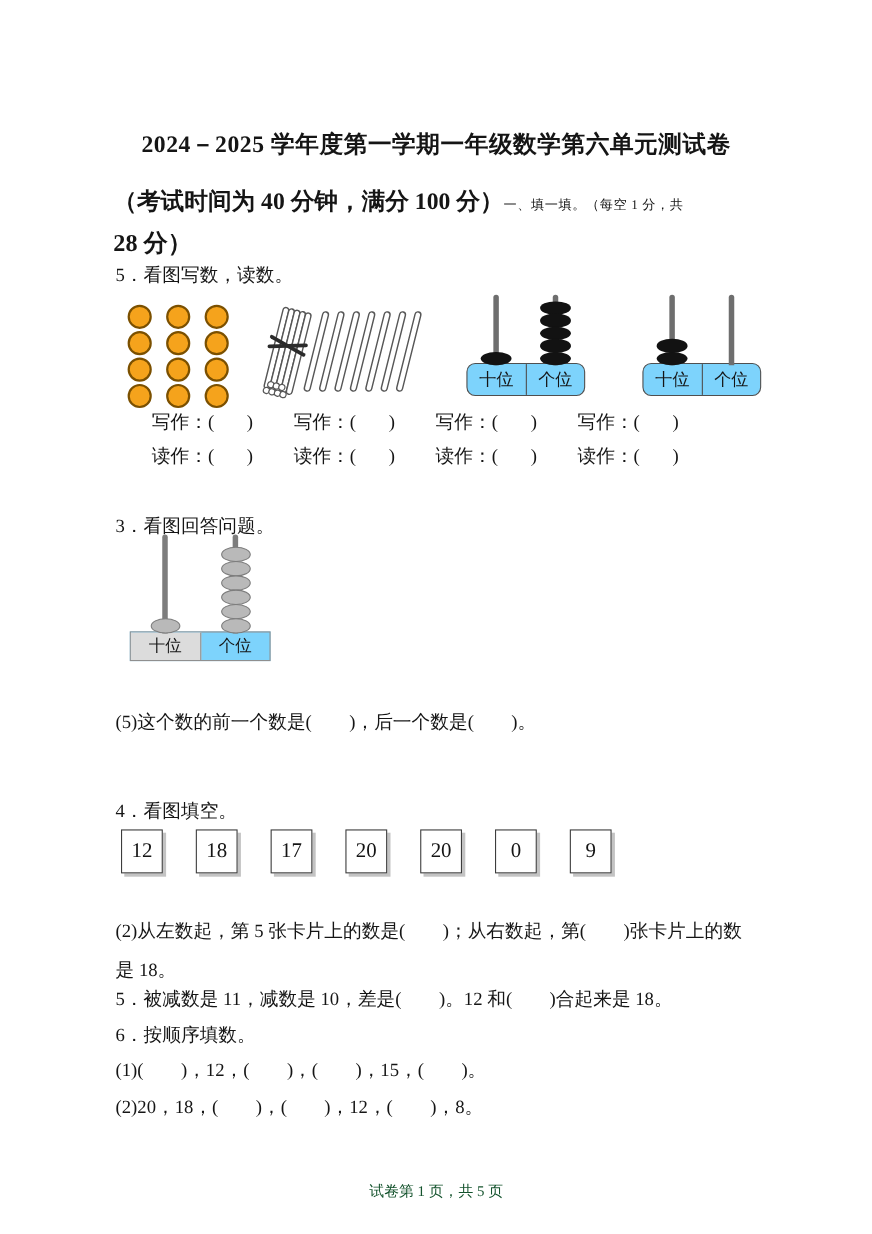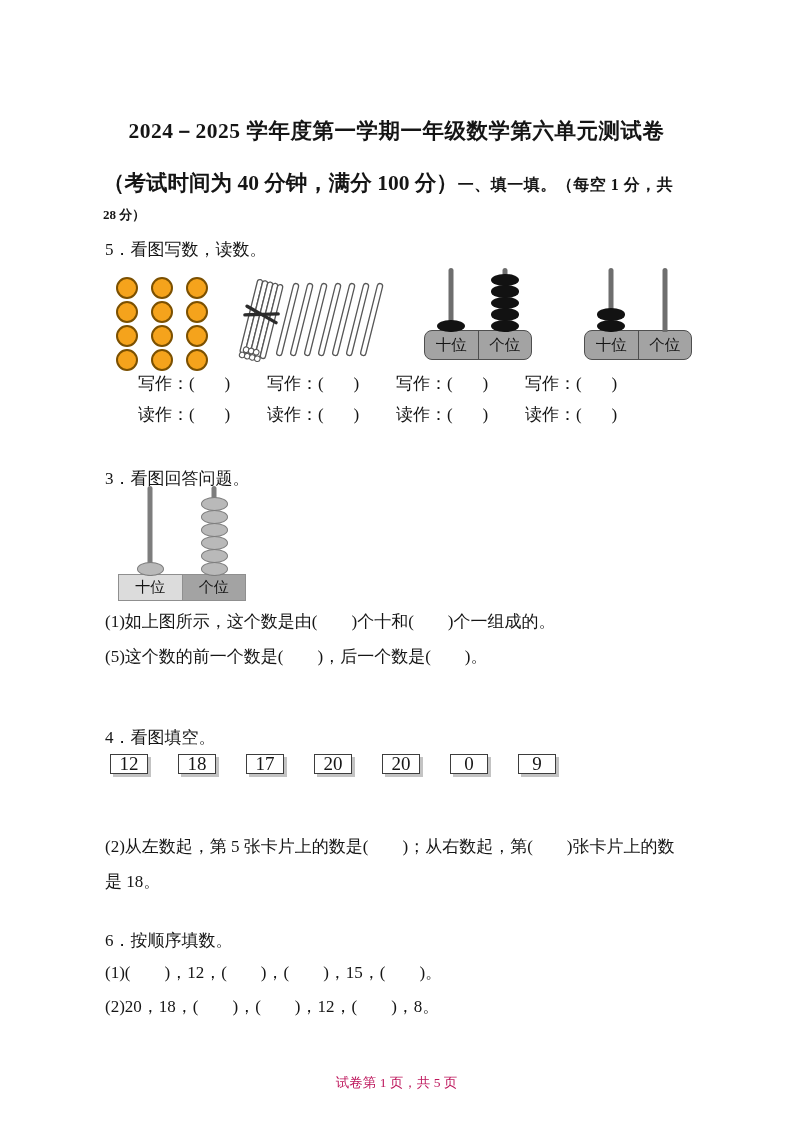--- a/index.html
+++ b/index.html
@@ -2,22 +2,22 @@
 <html style="--counter-fill: #F5A31C; --counter-border: #7B5000; --bead-black: #121212; --bead-gray: #B9B9B9;"><head>
 <meta charset="utf-8">
 <style>
   html,body{margin:0;padding:0;background:#ffffff;}
   .page{position:relative;width:793px;height:1122px;background:#fff;overflow:hidden;
         font-family:"Liberation Serif","DejaVu Serif",serif;color:#151515;}
   .title{position:absolute;top:116px;left:0;right:0;text-align:center;
          font-size:21.5px;font-weight:700;letter-spacing:0.5px;white-space:pre-wrap;}
   .subtitle{position:absolute;top:168px;left:103px;display:flex;align-items:baseline;white-space:pre-wrap;}
   .subtitle .big{font-size:21.5px;font-weight:700;}
-  .subtitle .small{font-size:16px;font-weight:700;letter-spacing:0.5px;}
-  .subtitle2{position:absolute;top:206px;left:103px;font-size:13px;font-weight:700;white-space:pre-wrap;}
+  .subtitle .small{font-size:12px;font-weight:400;letter-spacing:0.5px;}
+  .subtitle2{position:absolute;top:206px;left:103px;font-size:22px;font-weight:700;white-space:pre-wrap;}
   .line{position:absolute;left:105px;font-size:17px;white-space:pre-wrap;}
   
   .counters{position:absolute;left:116px;top:277px;display:grid;
             grid-template-columns:repeat(3,22px);gap:2px 13px;}
   .counter{width:22px;height:22px;border-radius:50%;background:var(--counter-fill,#F5A31C);
            border:2px solid var(--counter-border,#7B5000);box-sizing:border-box;}
   
   .sticks{position:absolute;left:232px;top:270px;}
   .stick{fill:#ffffff;stroke:#575757;stroke-width:1.3;}
   .stick-end{fill:#ffffff;stroke:#575757;stroke-width:1.1;}
@@ -25,44 +25,44 @@
   
   .abacus{position:absolute;width:108px;}
   .rods{display:flex;height:62px;}
   .rod-col{position:relative;width:54px;height:62px;}
   .rod{position:absolute;left:50%;transform:translateX(-50%);top:0;height:64px;width:5px;
        background:#6e6e6e;border-radius:2.5px 2.5px 0 0;}
   .beads{position:absolute;left:0;right:0;bottom:-2px;display:flex;
          flex-direction:column-reverse;align-items:center;}
   .bead{width:28px;height:12.4px;border-radius:50%;background:var(--bead-black,#111);
         margin-top:-1px;flex:none;box-sizing:border-box;}
-  .base{display:flex;border:1.5px solid #4f4f4f;border-radius:8px;background:#a3a3a3;
+  .base{display:flex;border:1.5px solid #4f4f4f;border-radius:8px;background:#7dd3fc;
         height:30px;box-sizing:border-box;}
   .cell{flex:1;display:flex;align-items:center;justify-content:center;font-size:15.5px;}
   .base .cell:first-child{border-right:1.5px solid #4f4f4f;}
   
   .abacus--gray{width:128px;}
   .abacus--gray .rods,.abacus--gray .rod-col{height:88px;}
   .abacus--gray .rod-col{width:64px;}
   .abacus--gray .rod{height:90px;background:#7d7d7d;}
   .abacus--gray .bead{background:var(--bead-gray,#b9b9b9);border:1px solid #7d7d7d;
                       width:27px;height:14px;margin-top:-1px;}
   .abacus--gray .base{border-radius:0;border:1px solid #8f8f8f;height:27px;}
   .abacus--gray .base .cell{font-size:15px;}
   .abacus--gray .base .cell:first-child{background:#dcdcdc;border-right:1px solid #8f8f8f;}
   
   .blank-row{position:absolute;left:105px;display:flex;font-size:17px;white-space:pre-wrap;margin-left:33px;}
   .blank-row span{width:129px;flex:none;}
   
   .cards-row{position:absolute;left:110px;top:754px;display:flex;gap:30px;}
-  .card{width:38px;height:20px;border:1.2px solid #3d3d3d;background:#fff;box-sizing:border-box;
+  .card{width:38px;height:40px;border:1.2px solid #3d3d3d;background:#fff;box-sizing:border-box;
         display:flex;align-items:center;justify-content:center;font-size:19px;
         box-shadow:3px 3px 0 #c3c3c3;}
   .footer{position:absolute;top:1074px;left:0;right:0;text-align:center;
-          font-size:13.5px;color:#be185d;white-space:pre-wrap;}
+          font-size:13.5px;color:#14532d;white-space:pre-wrap;}
 </style>
 </head>
 <body>
 
 <div class="page">
 
   <div class="title">2024－2025 学年度第一学期一年级数学第六单元测试卷</div>
 
   <div class="subtitle">
     <span class="big">（考试时间为 40 分钟，满分 100 分）</span>
@@ -207,37 +207,37 @@
             <div class="bead"></div>
           </div>
         </div>
     </div>
     <div class="base">
       <div class="cell">十位</div>
       <div class="cell">个位</div>
     </div>
   </div>
 
-  <div class="line" style="top:610px">(1)如上图所示，这个数是由(        )个十和(        )个一组成的。</div>
   <div class="line" style="top:645px">(5)这个数的前一个数是(        )，后一个数是(        )。</div>
 
   <div class="line" style="top:726px">4．看图填空。</div>
 
   <div class="cards-row">
     <div class="card">12</div>
     <div class="card">18</div>
     <div class="card">17</div>
     <div class="card">20</div>
     <div class="card">20</div>
     <div class="card">0</div>
     <div class="card">9</div>
   </div>
 
   <div class="line" style="top:835px">(2)从左数起，第 5 张卡片上的数是(        )；从右数起，第(        )张卡片上的数</div>
   <div class="line" style="top:870px">是 18。</div>
 
+  <div class="line" style="top:897px">5．被减数是 11，减数是 10，差是(        )。12 和(        )合起来是 18。</div>
 
   <div class="line" style="top:929px">6．按顺序填数。</div>
   <div class="line" style="top:961px">(1)(        )，12，(        )，(        )，15，(        )。</div>
   <div class="line" style="top:995px">(2)20，18，(        )，(        )，12，(        )，8。</div>
 
   <div class="footer">试卷第 1 页，共 5 页</div>
 </div>
 
 </body></html>

